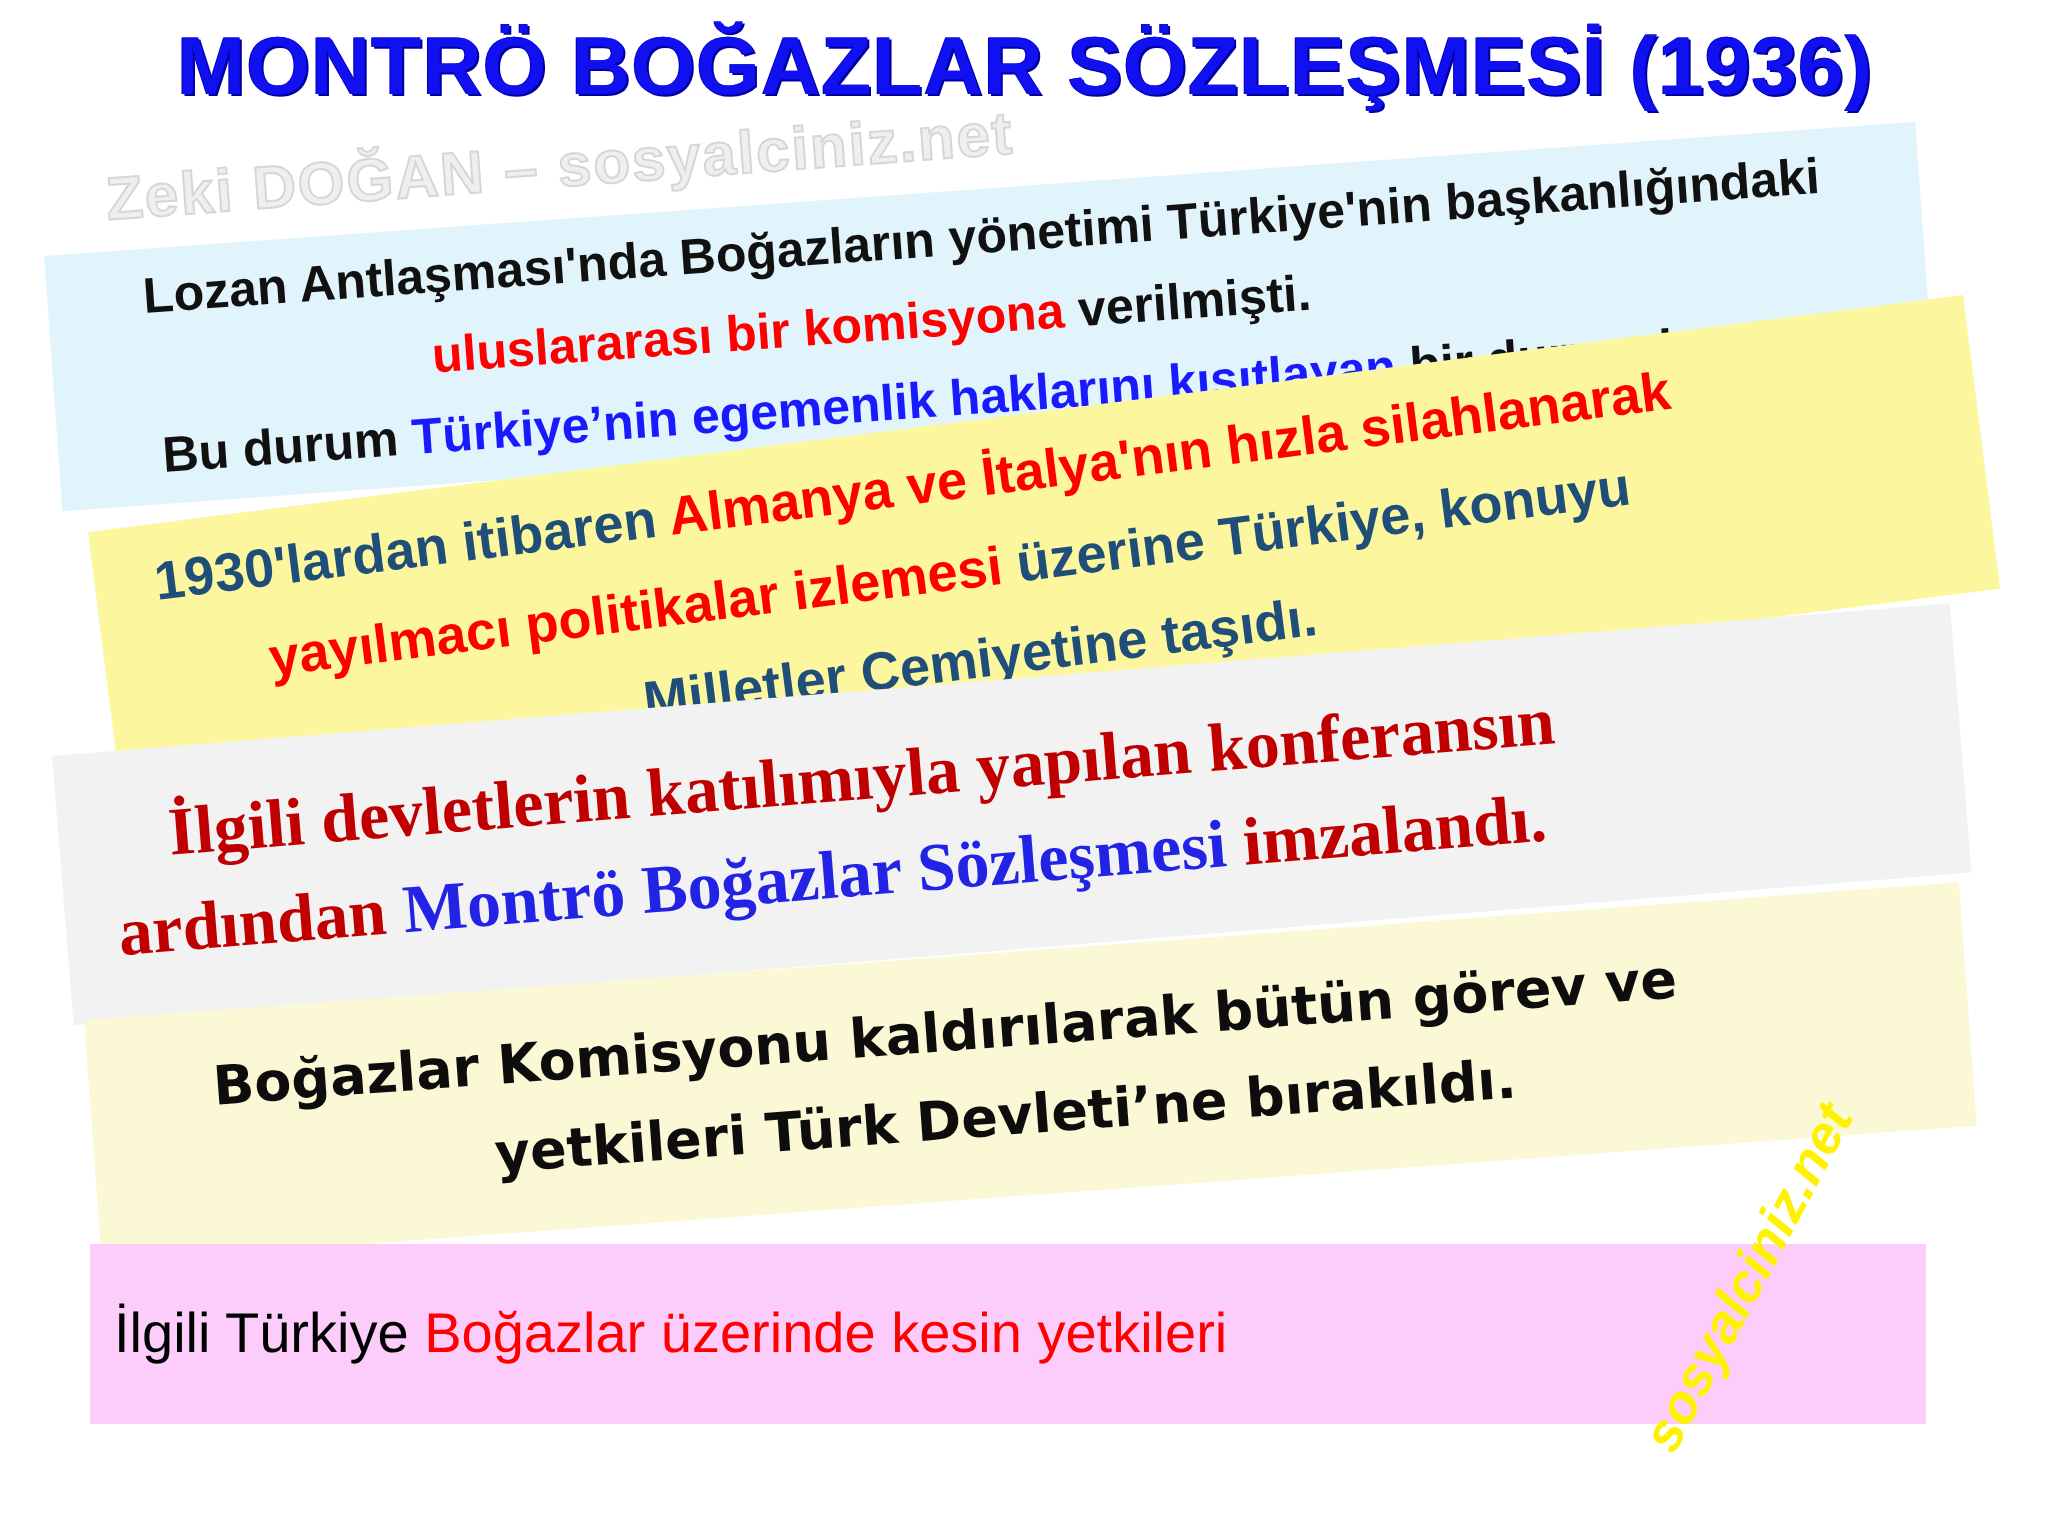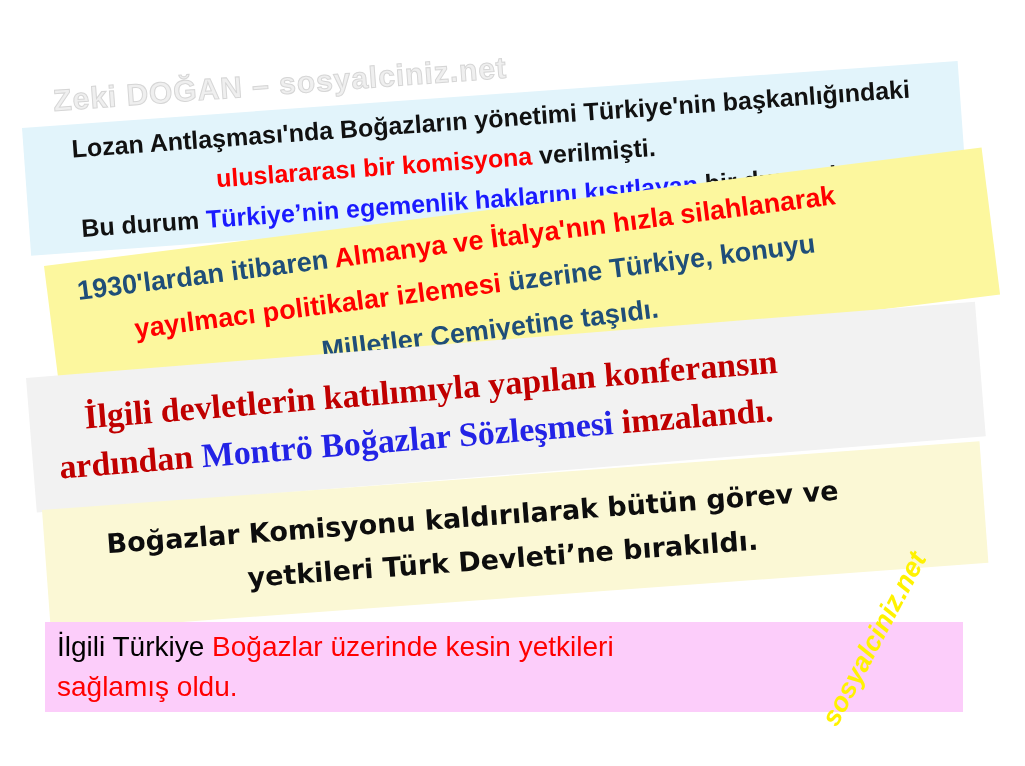--- a/index.html
+++ b/index.html
@@ -190,20 +190,21 @@
     font-size: 28px;
     line-height: 40px;
     color: #000000;
   }
 </style>
 </head>
 <body>
 
 <div class="slide">
 
+  <div class="title">MONTRÖ BOĞAZLAR SÖZLEŞMESİ (1936)</div>
 
   <div class="wm-top">Zeki DOĞAN – sosyalciniz.net</div>
 
   <div class="band" id="band1" style="background: rgb(226, 244, 251);">
     <p class="l1"><span style="color: rgb(17, 17, 17);">Lozan Antlaşması'nda Boğazların yönetimi Türkiye'nin başkanlığındaki</span></p>
     <p class="l2"><span style="color: rgb(255, 0, 0);">uluslararası bir komisyona </span><span style="color: rgb(17, 17, 17);">verilmişti.</span></p>
     <p class="l3"><span style="color: rgb(17, 17, 17);">Bu durum </span><span style="color: rgb(26, 26, 255);">Türkiye’nin egemenlik haklarını kısıtlayan </span><span style="color: rgb(17, 17, 17);">bir durumdu.</span></p>
   </div>
 
   <div class="band" id="band2" style="background: rgb(252, 247, 158);">
@@ -217,18 +218,17 @@
     <p class="l2"><span style="color: rgb(192, 0, 0);">ardından </span><span style="color: rgb(35, 35, 230);">Montrö Boğazlar Sözleşmesi </span><span style="color: rgb(192, 0, 0);">imzalandı.</span></p>
   </div>
 
   <div class="band" id="band4" style="background: rgb(251, 248, 213);">
     <p class="l1"><span style="color: rgb(13, 13, 13);">Boğazlar Komisyonu kaldırılarak bütün görev ve</span></p>
     <p class="l2"><span style="color: rgb(13, 13, 13);">yetkileri Türk Devleti’ne bırakıldı.</span></p>
   </div>
 
   <div class="band" id="band5" style="background: rgb(252, 205, 250);">
     <p class="l1"><span style="color: rgb(0, 0, 0);">İlgili Türkiye </span><span style="color: rgb(255, 0, 0);">Boğazlar üzerinde kesin yetkileri</span></p>
-    <p class="l2"><span style="color: rgb(255, 0, 0);">sağlamış oldu.</span></p>
   </div>
 
   <div class="wm-side">sosyalciniz.net</div>
 
 </div>
 
 </body></html>

